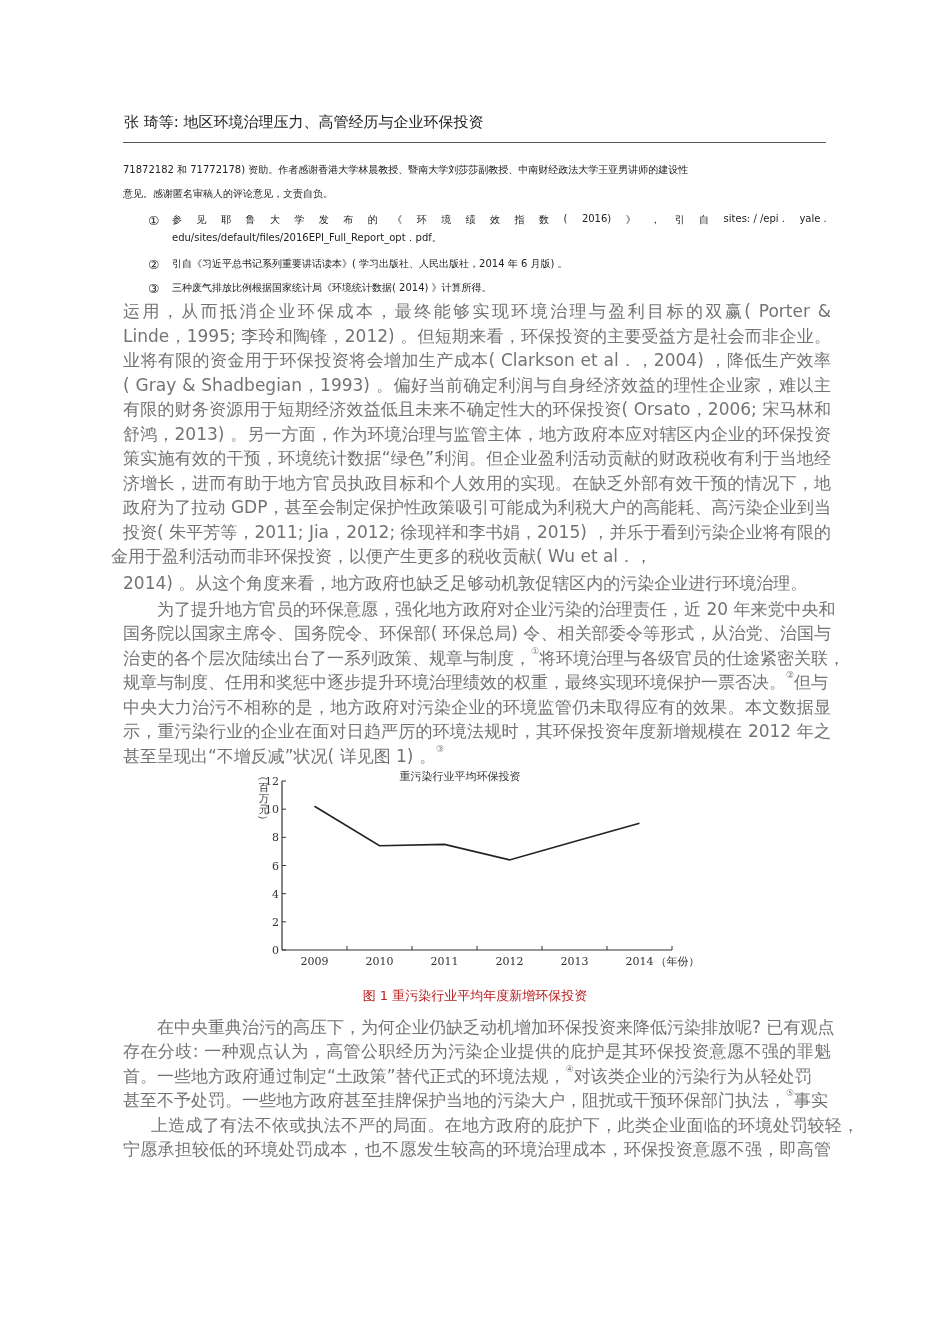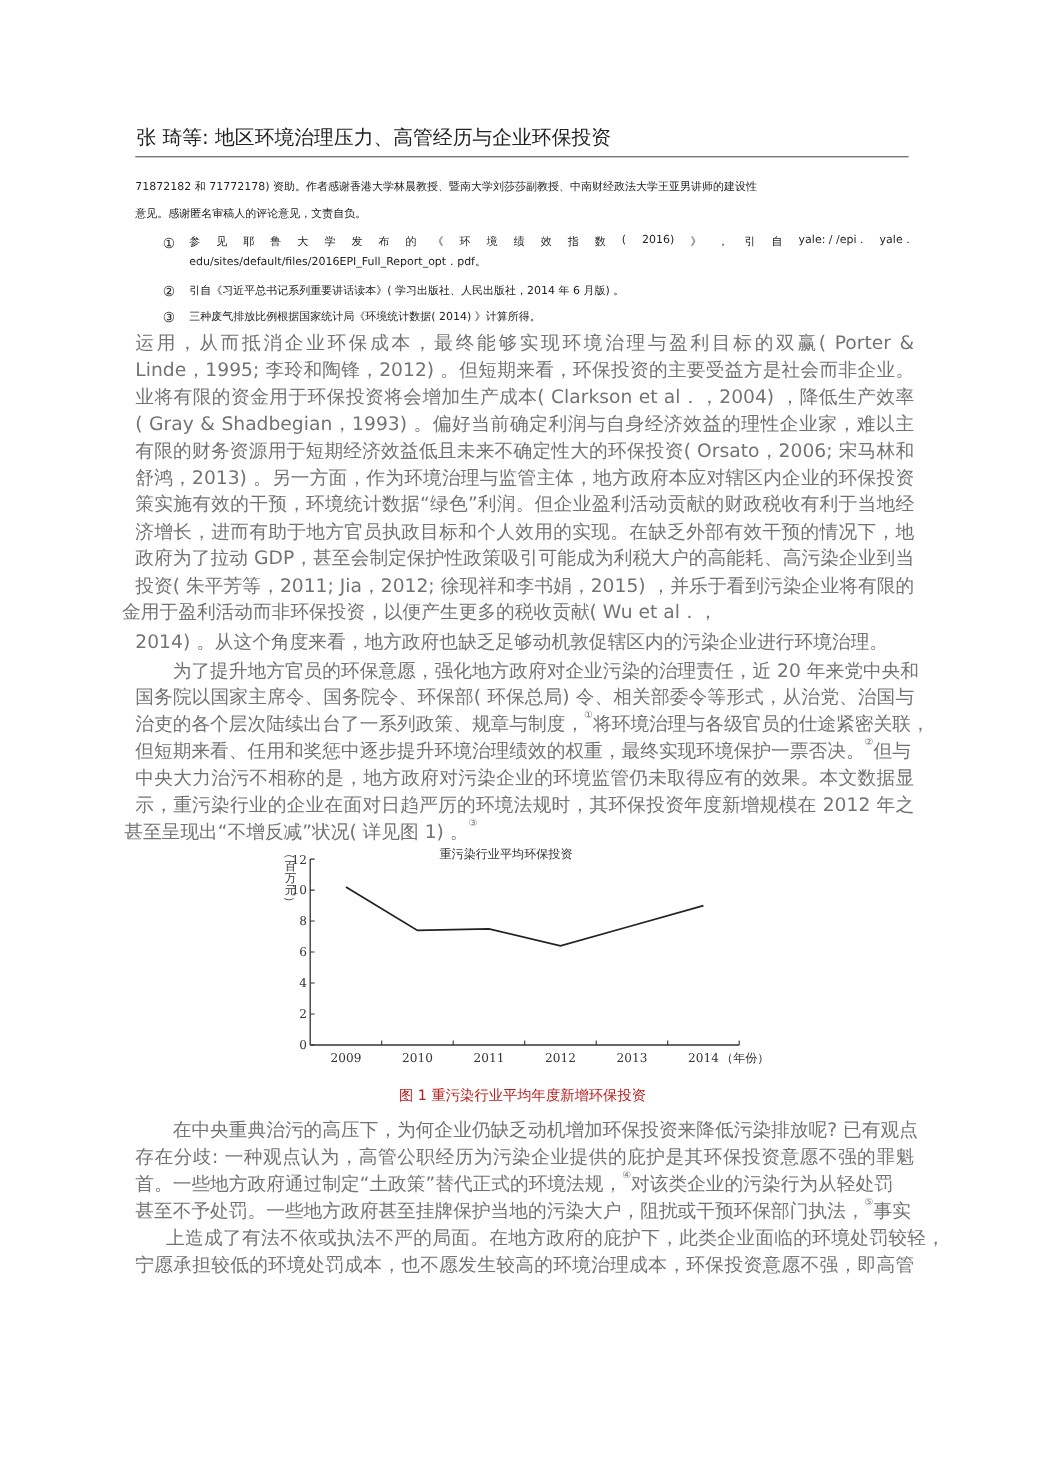--- a/index.html
+++ b/index.html
@@ -1,19 +1,19 @@
 <!DOCTYPE html>
 <html><head>
   <meta charset="utf-8">
   <style>
     html, body { margin: 0; padding: 0; background: #ffffff; }
     body { width: 950px; height: 1344px; position: relative; overflow: hidden;
            font-family: "DejaVu Sans", "Liberation Sans", sans-serif; color: #111; }
     .abs { position: absolute; white-space: nowrap; }
-    .running-header { left: 124px; top: 113px; font-size: 18px; color: #222; }
+    .running-header { left: 124px; top: 113px; font-size: 15px; color: #222; }
     .header-rule { position: absolute; left: 123px; top: 142px; width: 703px; height: 1px; background: #555; }
     .fn-line { font-size: 10px; color: #222; }
     .fn-marker { position: absolute; font-size: 12.5px; color: #222; }
     .fn-spread { display: flex; justify-content: space-between; width: 655px; }
     .body-line { font-size: 17px; color: #737373; letter-spacing: 0px; }
     .justify { display: flex; justify-content: space-between; width: 708px; }
     .caption { font-size: 13px; color: #b91c1c; }
     sup { font-size: 9px; vertical-align: top; line-height: 1; }
     .chart svg text { font-family: "DejaVu Serif", "Liberation Serif", serif; }
   </style>
@@ -43,21 +43,21 @@
     <span>绩</span>
     <span>效</span>
     <span>指</span>
     <span>数</span>
     <span>(</span>
     <span>2016)</span>
     <span>》</span>
     <span>，</span>
     <span>引</span>
     <span>自</span>
-    <span>yale: / /epi .</span>
+    <span>sites: / /epi .</span>
     <span>yale .</span>
   </div>
 <div class="abs fn-line" style="left:172px; top:231px;">edu/sites/default/files/2016EPI_Full_Report_opt．pdf。</div>
 
 <div class="fn-marker" style="left:148px; top:257px;">②</div>
 <div class="abs fn-line" style="left:172px; top:257px;">引自《习近平总书记系列重要讲话读本》( 学习出版社、人民出版社，2014 年 6 月版) 。</div>
 
 <div class="fn-marker" style="left:148px; top:281px;">③</div>
 <div class="abs fn-line" style="left:172px; top:281px;">三种废气排放比例根据国家统计局《环境统计数据( 2014) 》计算所得。</div>
 
@@ -70,24 +70,24 @@
 <div class="abs body-line justify" style="left: 123px; top: 447px; display: block; text-align: justify; text-align-last: justify; white-space: normal; width: 708px; word-break: break-all; height: 24px; overflow: hidden;">策实施有效的干预，环境统计数据“绿色”利润。但企业盈利活动贡献的财政税收有利于当地经</div>
 <div class="abs body-line justify" style="left: 123px; top: 472px; display: block; text-align: justify; text-align-last: justify; white-space: normal; width: 708px; word-break: break-all; height: 24px; overflow: hidden;">济增长，进而有助于地方官员执政目标和个人效用的实现。在缺乏外部有效干预的情况下，地方</div>
 <div class="abs body-line justify" style="left: 123px; top: 496px; display: block; text-align: justify; text-align-last: justify; white-space: normal; width: 708px; word-break: break-all; height: 24px; overflow: hidden;">政府为了拉动 GDP，甚至会制定保护性政策吸引可能成为利税大户的高能耗、高污染企业到当地</div>
 <div class="abs body-line justify" style="left: 123px; top: 521px; display: block; text-align: justify; text-align-last: justify; white-space: normal; width: 708px; word-break: break-all; height: 24px; overflow: hidden;">投资( 朱平芳等，2011; Jia，2012; 徐现祥和李书娟，2015) ，并乐于看到污染企业将有限的资</div>
 <div class="abs body-line" style="left:111px; top:545px;">金用于盈利活动而非环保投资，以便产生更多的税收贡献( Wu et al．，</div>
 <div class="abs body-line" style="left:123px; top:572px;">2014) 。从这个角度来看，地方政府也缺乏足够动机敦促辖区内的污染企业进行环境治理。</div>
 
 <div class="abs body-line" style="left:157px; top:598px;">为了提升地方官员的环保意愿，强化地方政府对企业污染的治理责任，近 20 年来党中央和</div>
 <div class="abs body-line justify" style="left: 123px; top: 622px; display: block; text-align: justify; text-align-last: justify; white-space: normal; width: 708px; word-break: break-all; height: 24px; overflow: hidden;">国务院以国家主席令、国务院令、环保部( 环保总局) 令、相关部委令等形式，从治党、治国与</div>
 <div class="abs body-line" style="left:123px; top:647px;"><span>治吏的各个层次陆续出台了一系列政策、规章与制度，</span><sup>①</sup><span>将环境治理与各级官员的仕途紧密关联，</span></div>
-<div class="abs body-line" style="left:123px; top:671px;"><span>但短期来看、任用和奖惩中逐步提升环境治理绩效的权重，最终实现环境保护一票否决。</span><sup>②</sup><span>但与</span></div>
+<div class="abs body-line" style="left:123px; top:671px;"><span>规章与制度、任用和奖惩中逐步提升环境治理绩效的权重，最终实现环境保护一票否决。</span><sup>②</sup><span>但与</span></div>
 <div class="abs body-line justify" style="left: 123px; top: 696px; display: block; text-align: justify; text-align-last: justify; white-space: normal; width: 708px; word-break: break-all; height: 24px; overflow: hidden;">中央大力治污不相称的是，地方政府对污染企业的环境监管仍未取得应有的效果。本文数据显</div>
 <div class="abs body-line justify" style="left: 123px; top: 720px; display: block; text-align: justify; text-align-last: justify; white-space: normal; width: 708px; word-break: break-all; height: 24px; overflow: hidden;">示，重污染行业的企业在面对日趋严厉的环境法规时，其环保投资年度新增规模在 2012 年之前</div>
-<div class="abs body-line" style="left:113px; top:745px;"><span>甚至呈现出“不增反减”状况( 详见图 1) 。</span><sup>③</sup><span></span></div>
+<div class="abs body-line" style="left:123px; top:745px;"><span>甚至呈现出“不增反减”状况( 详见图 1) 。</span><sup>③</sup><span></span></div>
 
 <div class="chart abs" style="left:240px; top:768px; width:470px; height:200px;">
   <svg id="chart-svg" width="470" height="200" viewBox="0 0 470 200" xmlns="http://www.w3.org/2000/svg">
     <text id="chart-title" x="220" y="12" font-size="11" fill="#333" text-anchor="middle">重污染行业平均环保投资</text>
     <g id="ylabel-group">
         <text x="24" y="12" font-size="10.5" fill="#333" text-anchor="middle" transform="rotate(90 24 8)">（</text>
         <text x="24" y="23" font-size="10.5" fill="#333" text-anchor="middle">百</text>
         <text x="24" y="34" font-size="10.5" fill="#333" text-anchor="middle">万</text>
         <text x="24" y="45" font-size="10.5" fill="#333" text-anchor="middle">元</text>
         <text x="24" y="56" font-size="10.5" fill="#333" text-anchor="middle" transform="rotate(90 24 52)">）</text>

